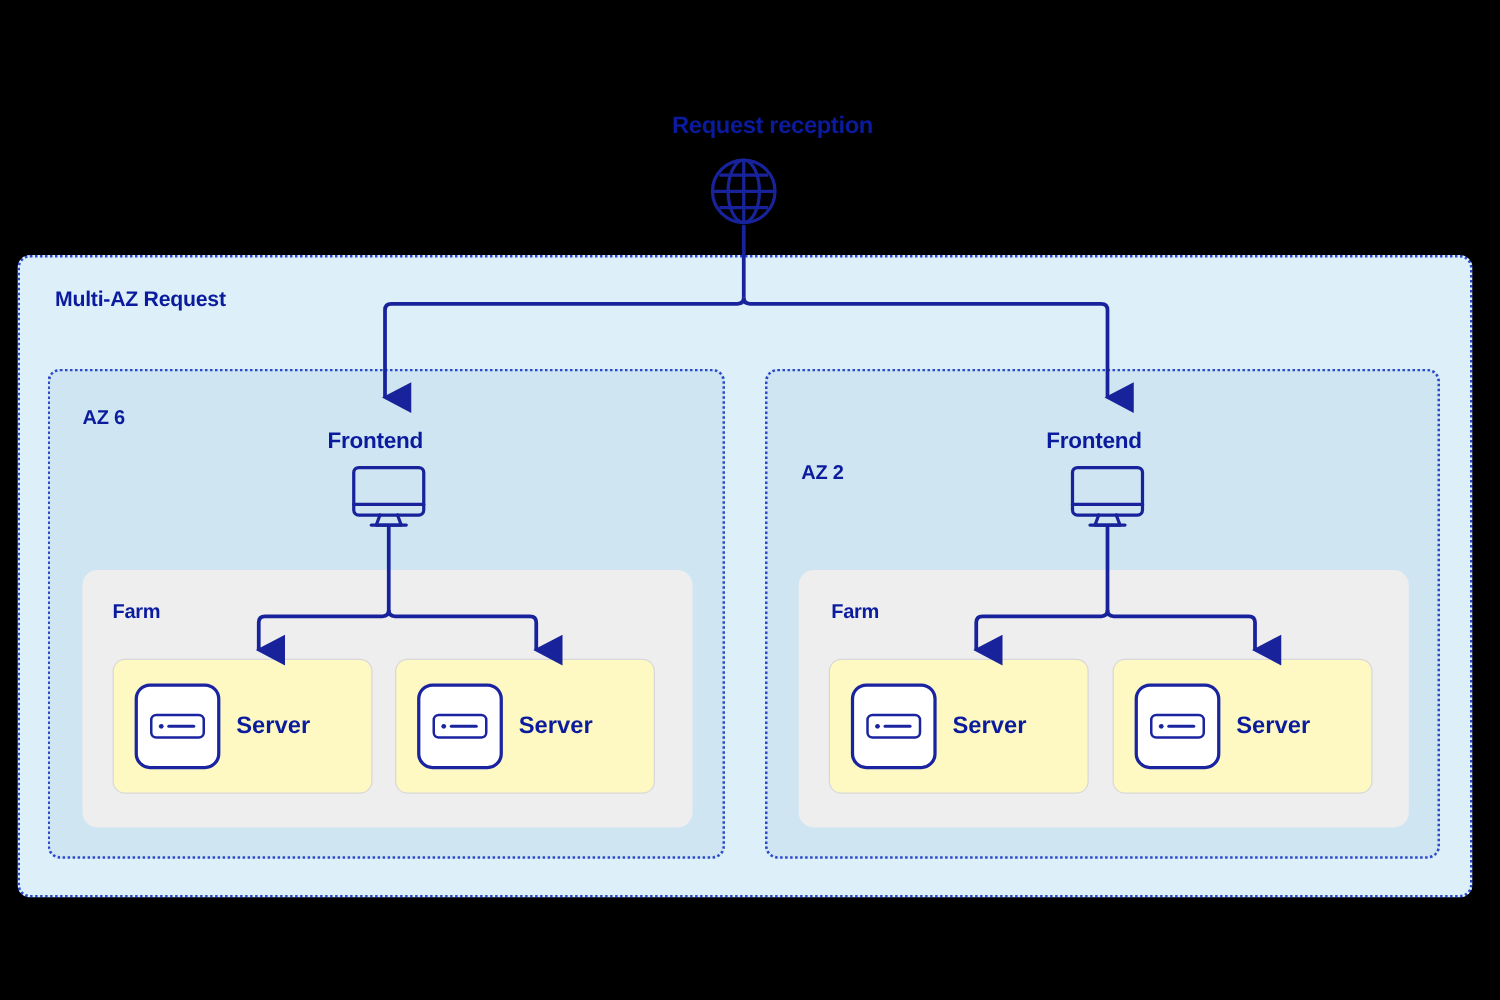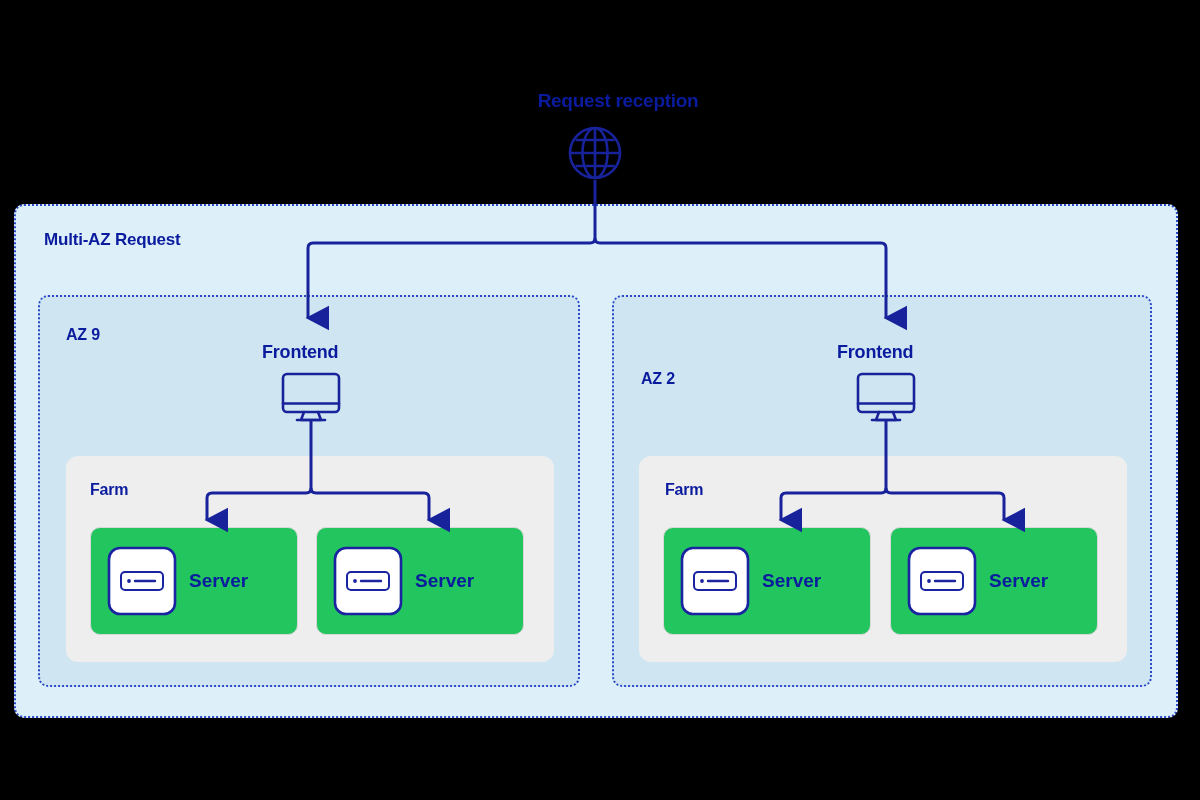--- a/index.html
+++ b/index.html
@@ -73,21 +73,21 @@
     box-sizing: border-box;
   }
   #farm1-box { left: 66px;  width: 488px; }
   #farm2-box { left: 639px; width: 488px; }
 
   .server-card {
     position: absolute;
     top: 527px;
     width: 208px;
     height: 108px;
-    background: #22c55e;
+    background: #fef9c3;
     border: 1px solid #d8d8d8;
     border-radius: 10px;
     box-sizing: border-box;
     display: flex;
     align-items: center;
   }
   #server-card-1 { left: 90px;  }
   #server-card-2 { left: 316px; }
   #server-card-3 { left: 663px; }
   #server-card-4 { left: 890px; }
@@ -237,20 +237,20 @@
       <path d="M311,488 Q311,493 316,493 L424,493 Q429,493 429,498 L429,520" marker-end="url(#arrowhead)"></path>
 
       <path d="M886,420 L886,488"></path>
       <path d="M886,488 Q886,493 881,493 L786,493 Q781,493 781,498 L781,520" marker-end="url(#arrowhead)"></path>
       <path d="M886,488 Q886,493 891,493 L999,493 Q1004,493 1004,498 L1004,520" marker-end="url(#arrowhead)"></path>
     </g>
   </svg>
 
   <div id="title-label" class="lbl">Request reception</div>
   <div id="region-label" class="lbl">Multi-AZ Request</div>
-  <div id="az1-label" class="lbl">AZ 9</div>
+  <div id="az1-label" class="lbl">AZ 6</div>
   <div id="az2-label" class="lbl">AZ 2</div>
   <div id="farm1-label" class="lbl">Farm</div>
   <div id="farm2-label" class="lbl">Farm</div>
   <div id="frontend1-label" class="lbl frontend-label">Frontend</div>
   <div id="frontend2-label" class="lbl frontend-label">Frontend</div>
 
 </div>
 
 </body></html>

